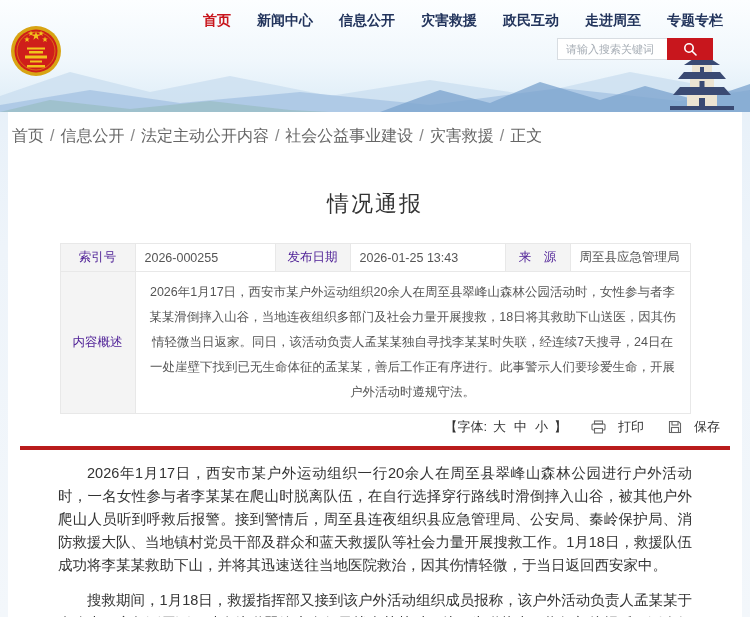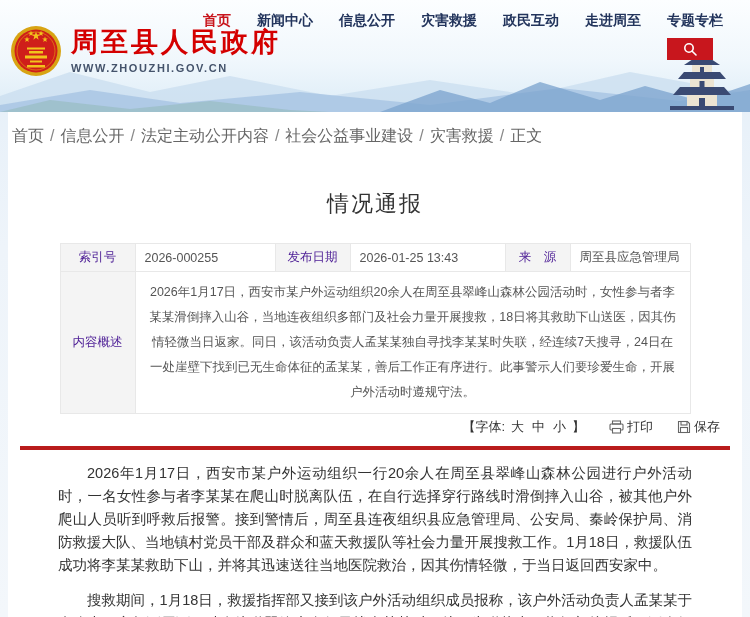--- a/index.html
+++ b/index.html
@@ -59,21 +59,21 @@
   .meta td.lbl { background: #f4f4f4; text-align: center; color: #4c1d95; white-space: nowrap; }
   .meta td.summary { white-space: normal; line-height: 25px; padding: 8px 12px; text-align: center; }
 
   .toolbar-row {
     width: 710px; margin: 4px auto 0 auto; padding: 0 10px 10px 0;
     border-bottom: 4px solid #b91c1c;
     display: flex; justify-content: flex-end; align-items: center;
     font-size: 13px; color: #333; gap: 4px;
   }
   .toolbar-row .fs { cursor: pointer; margin: 0 2px; color: #333; text-decoration: none; }
-  .tool { display: inline-flex; align-items: center; gap: 3px; margin-left: 20px; cursor: pointer; color: #333; text-decoration: none; }
+  .tool { display: inline-flex; align-items: center; gap: 12px; margin-left: 20px; cursor: pointer; color: #333; text-decoration: none; }
   .tool svg { display: block; }
 
   .article-body { width: 634px; margin: 6px auto 0 auto; font-size: 14.5px; color: #333; }
   .article-body p { text-indent: 2em; line-height: 23px; margin: 12px 0; text-align: justify; }
 </style>
 </head>
 <body>
 
 <header class="banner">
   <svg class="banner-bg" viewBox="0 0 750 112" preserveAspectRatio="none">
@@ -108,37 +108,34 @@
       <use href="#star" transform="translate(17,14.5)"></use>
       <use href="#star" transform="translate(21,8.5)"></use>
       <use href="#star" transform="translate(31,8.5)"></use>
       <use href="#star" transform="translate(35,14.5)"></use>
       <rect x="17" y="22.5" width="18" height="2" fill="#f2c31c"></rect>
       <rect x="19" y="26" width="14" height="2.5" fill="#f2c31c"></rect>
       <rect x="15" y="30.5" width="22" height="3" fill="#f2c31c"></rect>
       <rect x="20" y="35.5" width="12" height="2" fill="#f2c31c"></rect>
       <rect x="17" y="40" width="18" height="2.5" fill="#f2c31c"></rect>
     </svg>
-    <div class="brand-text">
-      <div class="site-name">周至县人民政府</div>
-      <div class="site-url">WWW.ZHOUZHI.GOV.CN</div>
-    </div>
   </div>
 
   <nav class="nav">
     <a class="nav-item active">首页</a>
     <a class="nav-item">新闻中心</a>
     <a class="nav-item">信息公开</a>
     <a class="nav-item">灾害救援</a>
     <a class="nav-item">政民互动</a>
     <a class="nav-item">走进周至</a>
     <a class="nav-item">专题专栏</a>
   </nav>
 
   <div class="search">
+    <input type="text" placeholder="请输入搜索关键词" style="">
     <button class="search-btn">
       <svg width="14" height="14" viewBox="0 0 14 14">
         <circle cx="6" cy="6" r="4.2" fill="none" stroke="#fff" stroke-width="1.6"></circle>
         <line x1="9.2" y1="9.2" x2="13" y2="13" stroke="#fff" stroke-width="1.6" stroke-linecap="round"></line>
       </svg>
     </button>
   </div>
 </header>
 
 <main class="card">

